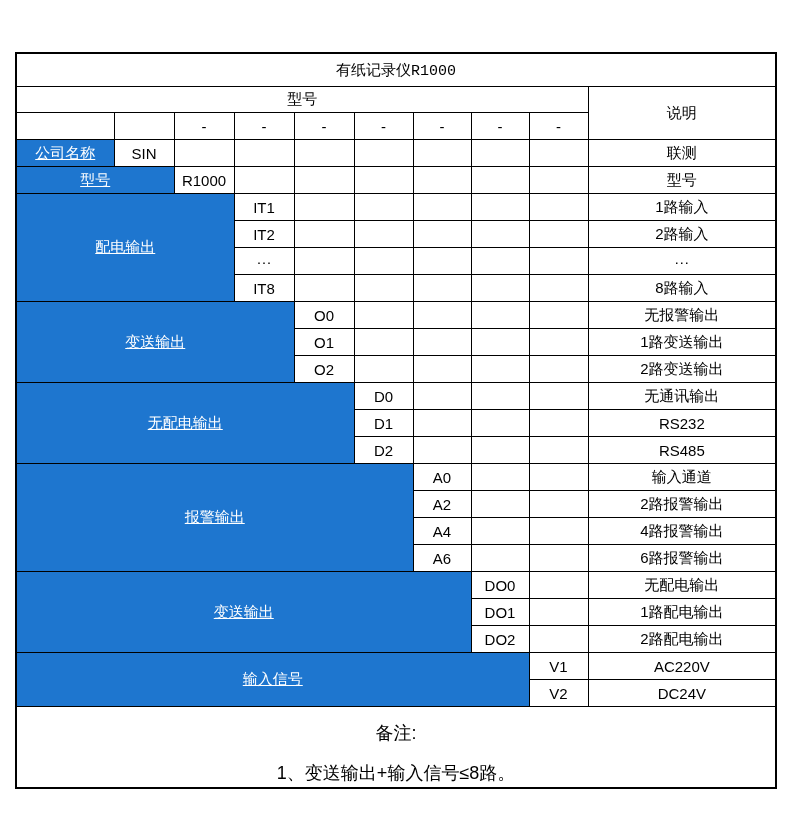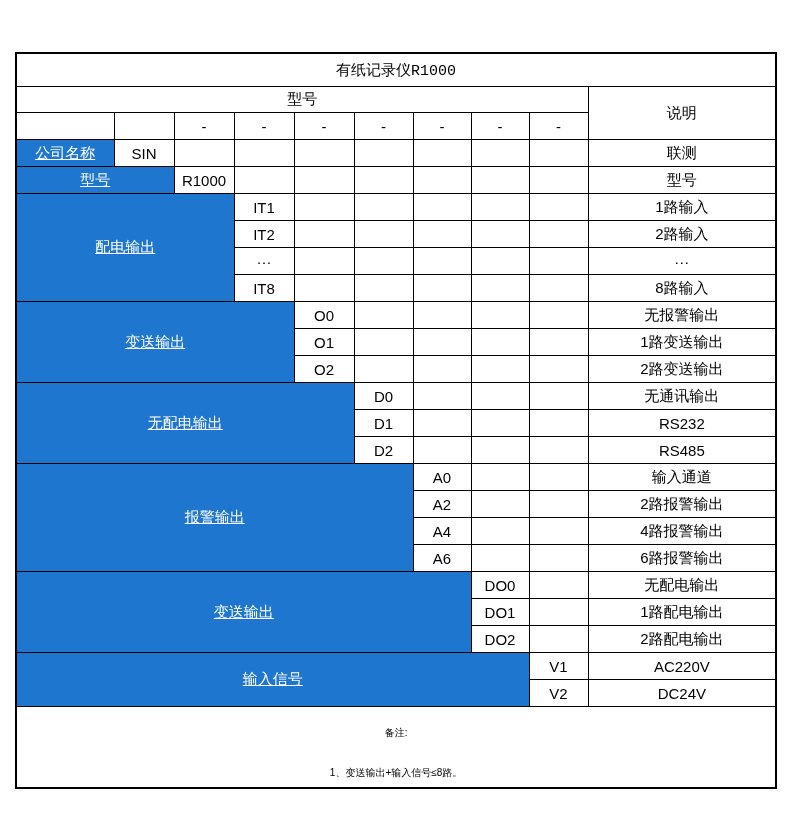--- a/index.html
+++ b/index.html
@@ -41,21 +41,21 @@
     color:var(--text-on-blue);
     text-decoration:underline;
   }
   td.notes-cell{
     text-align:left;
     height:67px;
     vertical-align:top;
     padding:3px 8px;
     white-space:normal;
   }
-  .note-line{line-height:28px;font-size:10px;margin-top:12px;}
+  .note-line{line-height:28px;font-size:18px;margin-top:12px;}
 </style>
 </head>
 <body>
 
 <table class="model-table">
   <colgroup>
     <col style="width:98px">
     <col style="width:60px">
     <col style="width:60px">
     <col style="width:60px">

